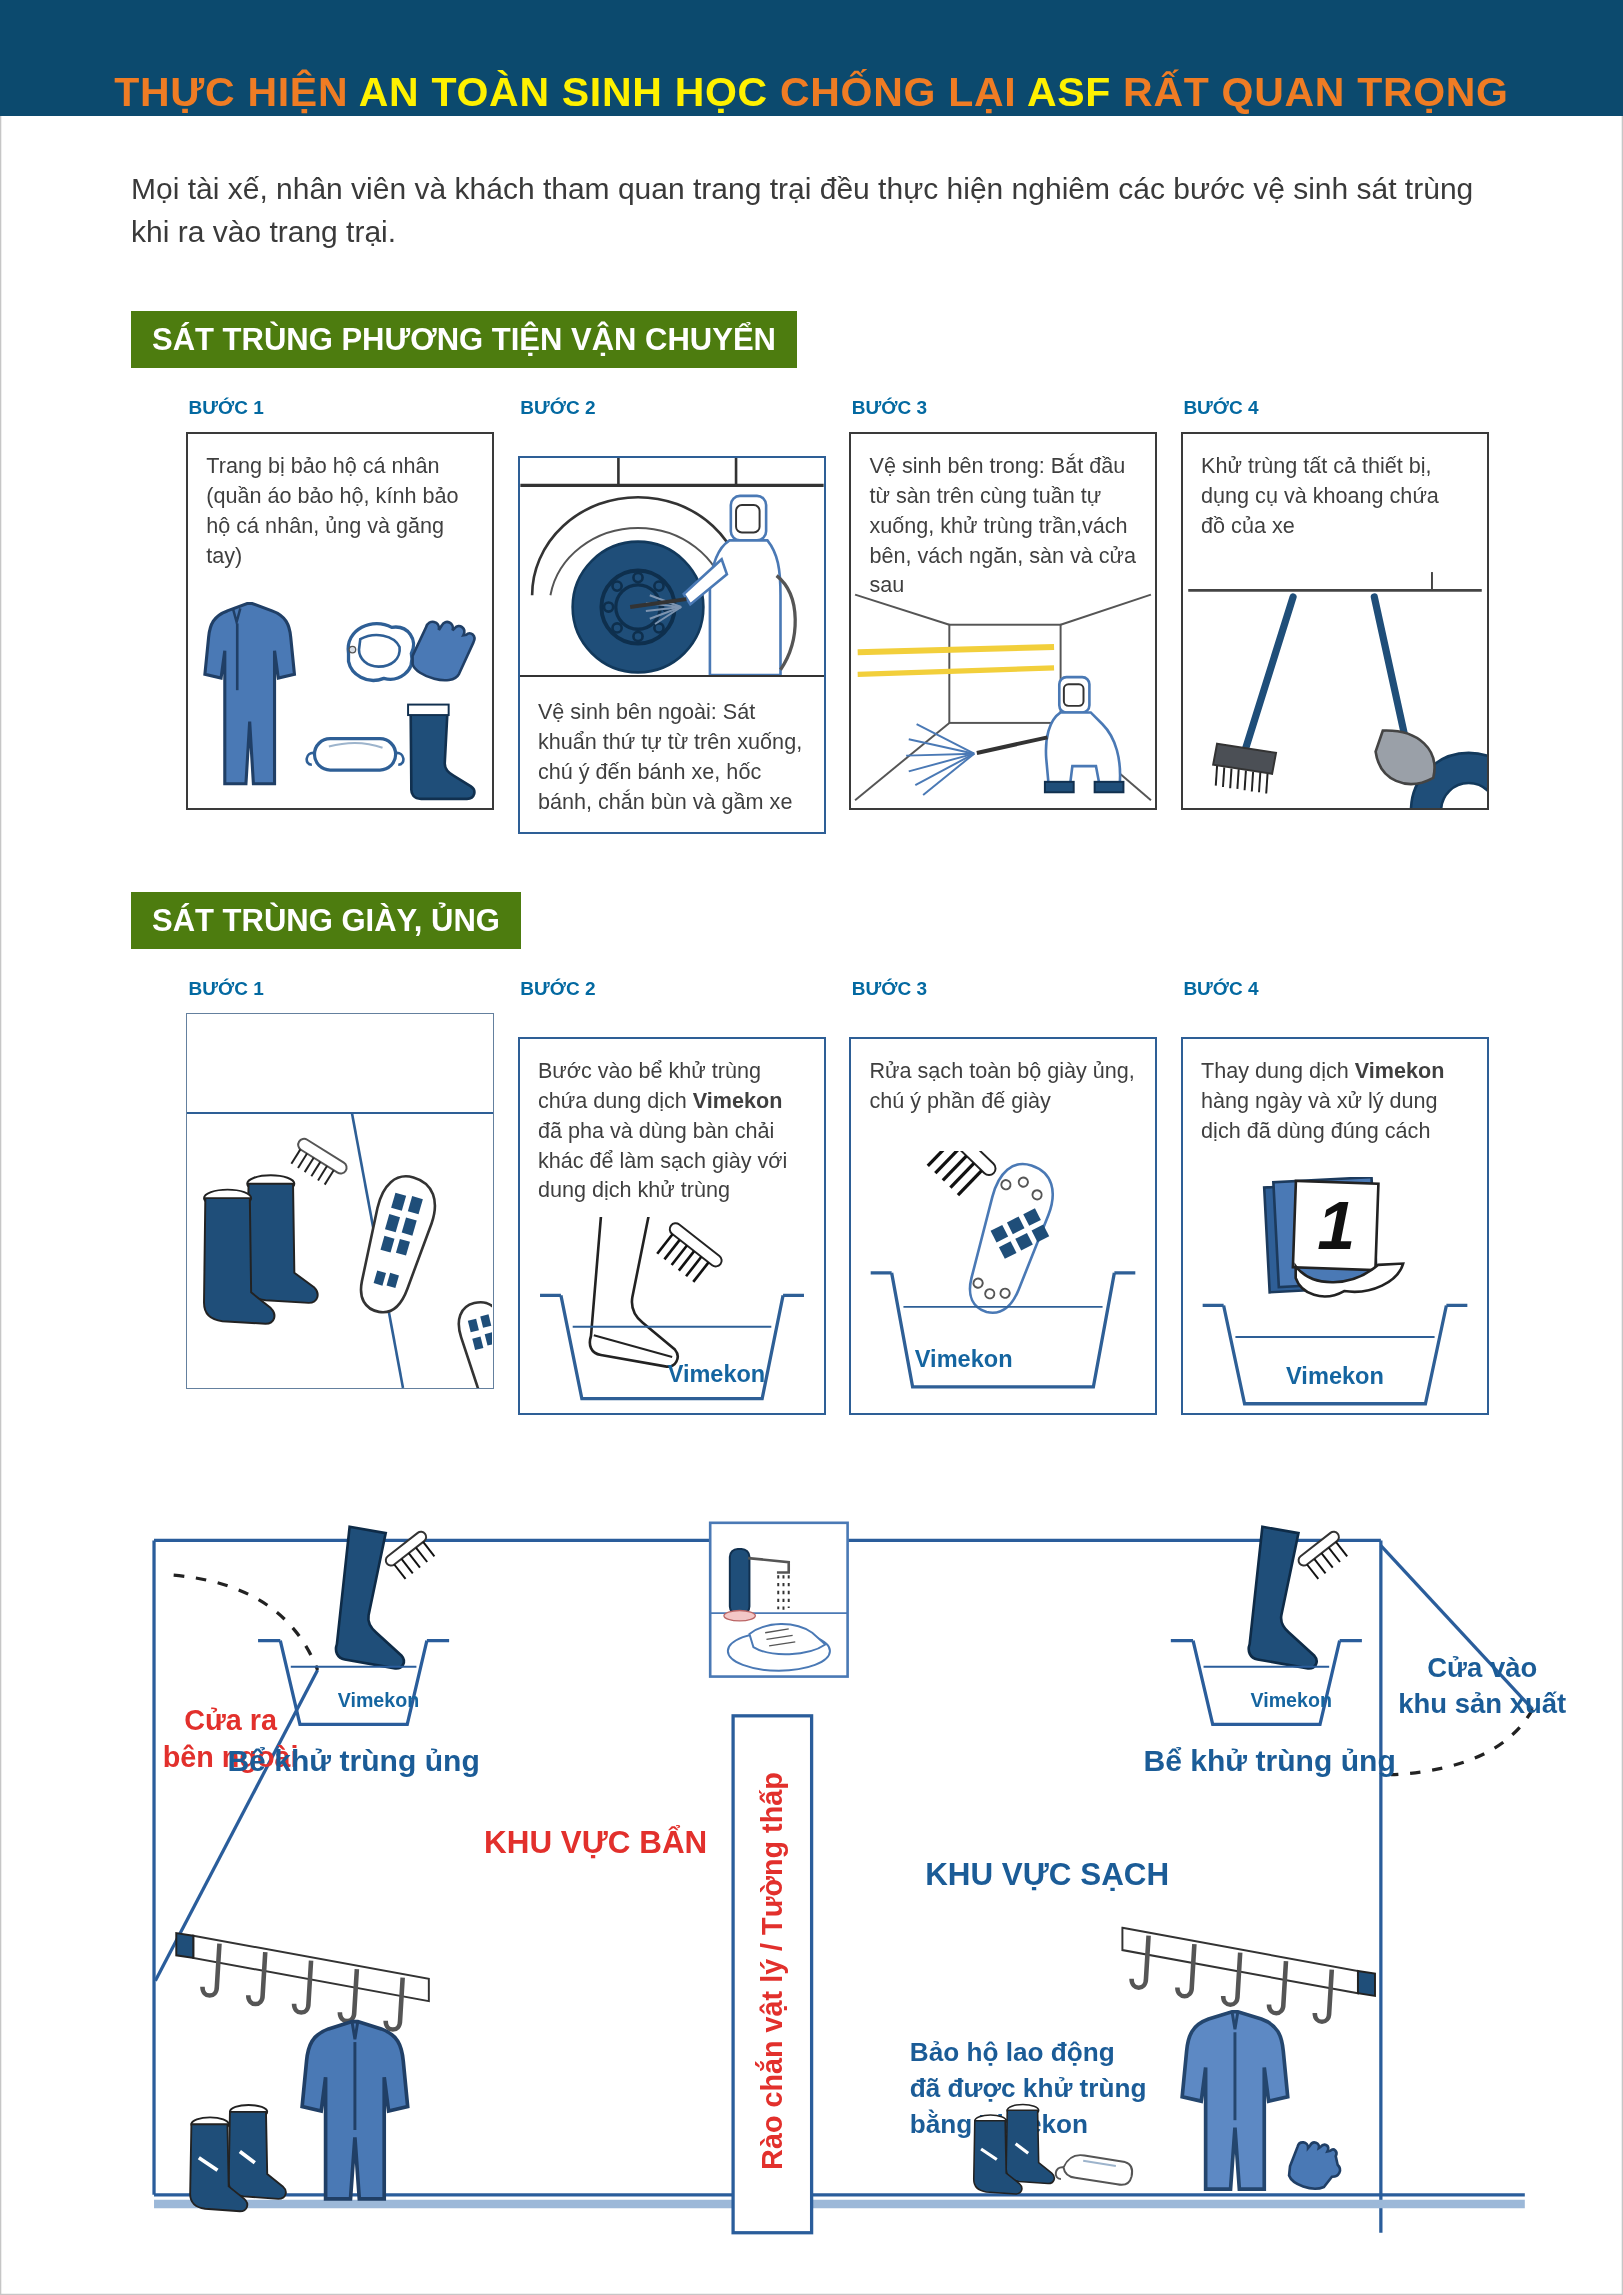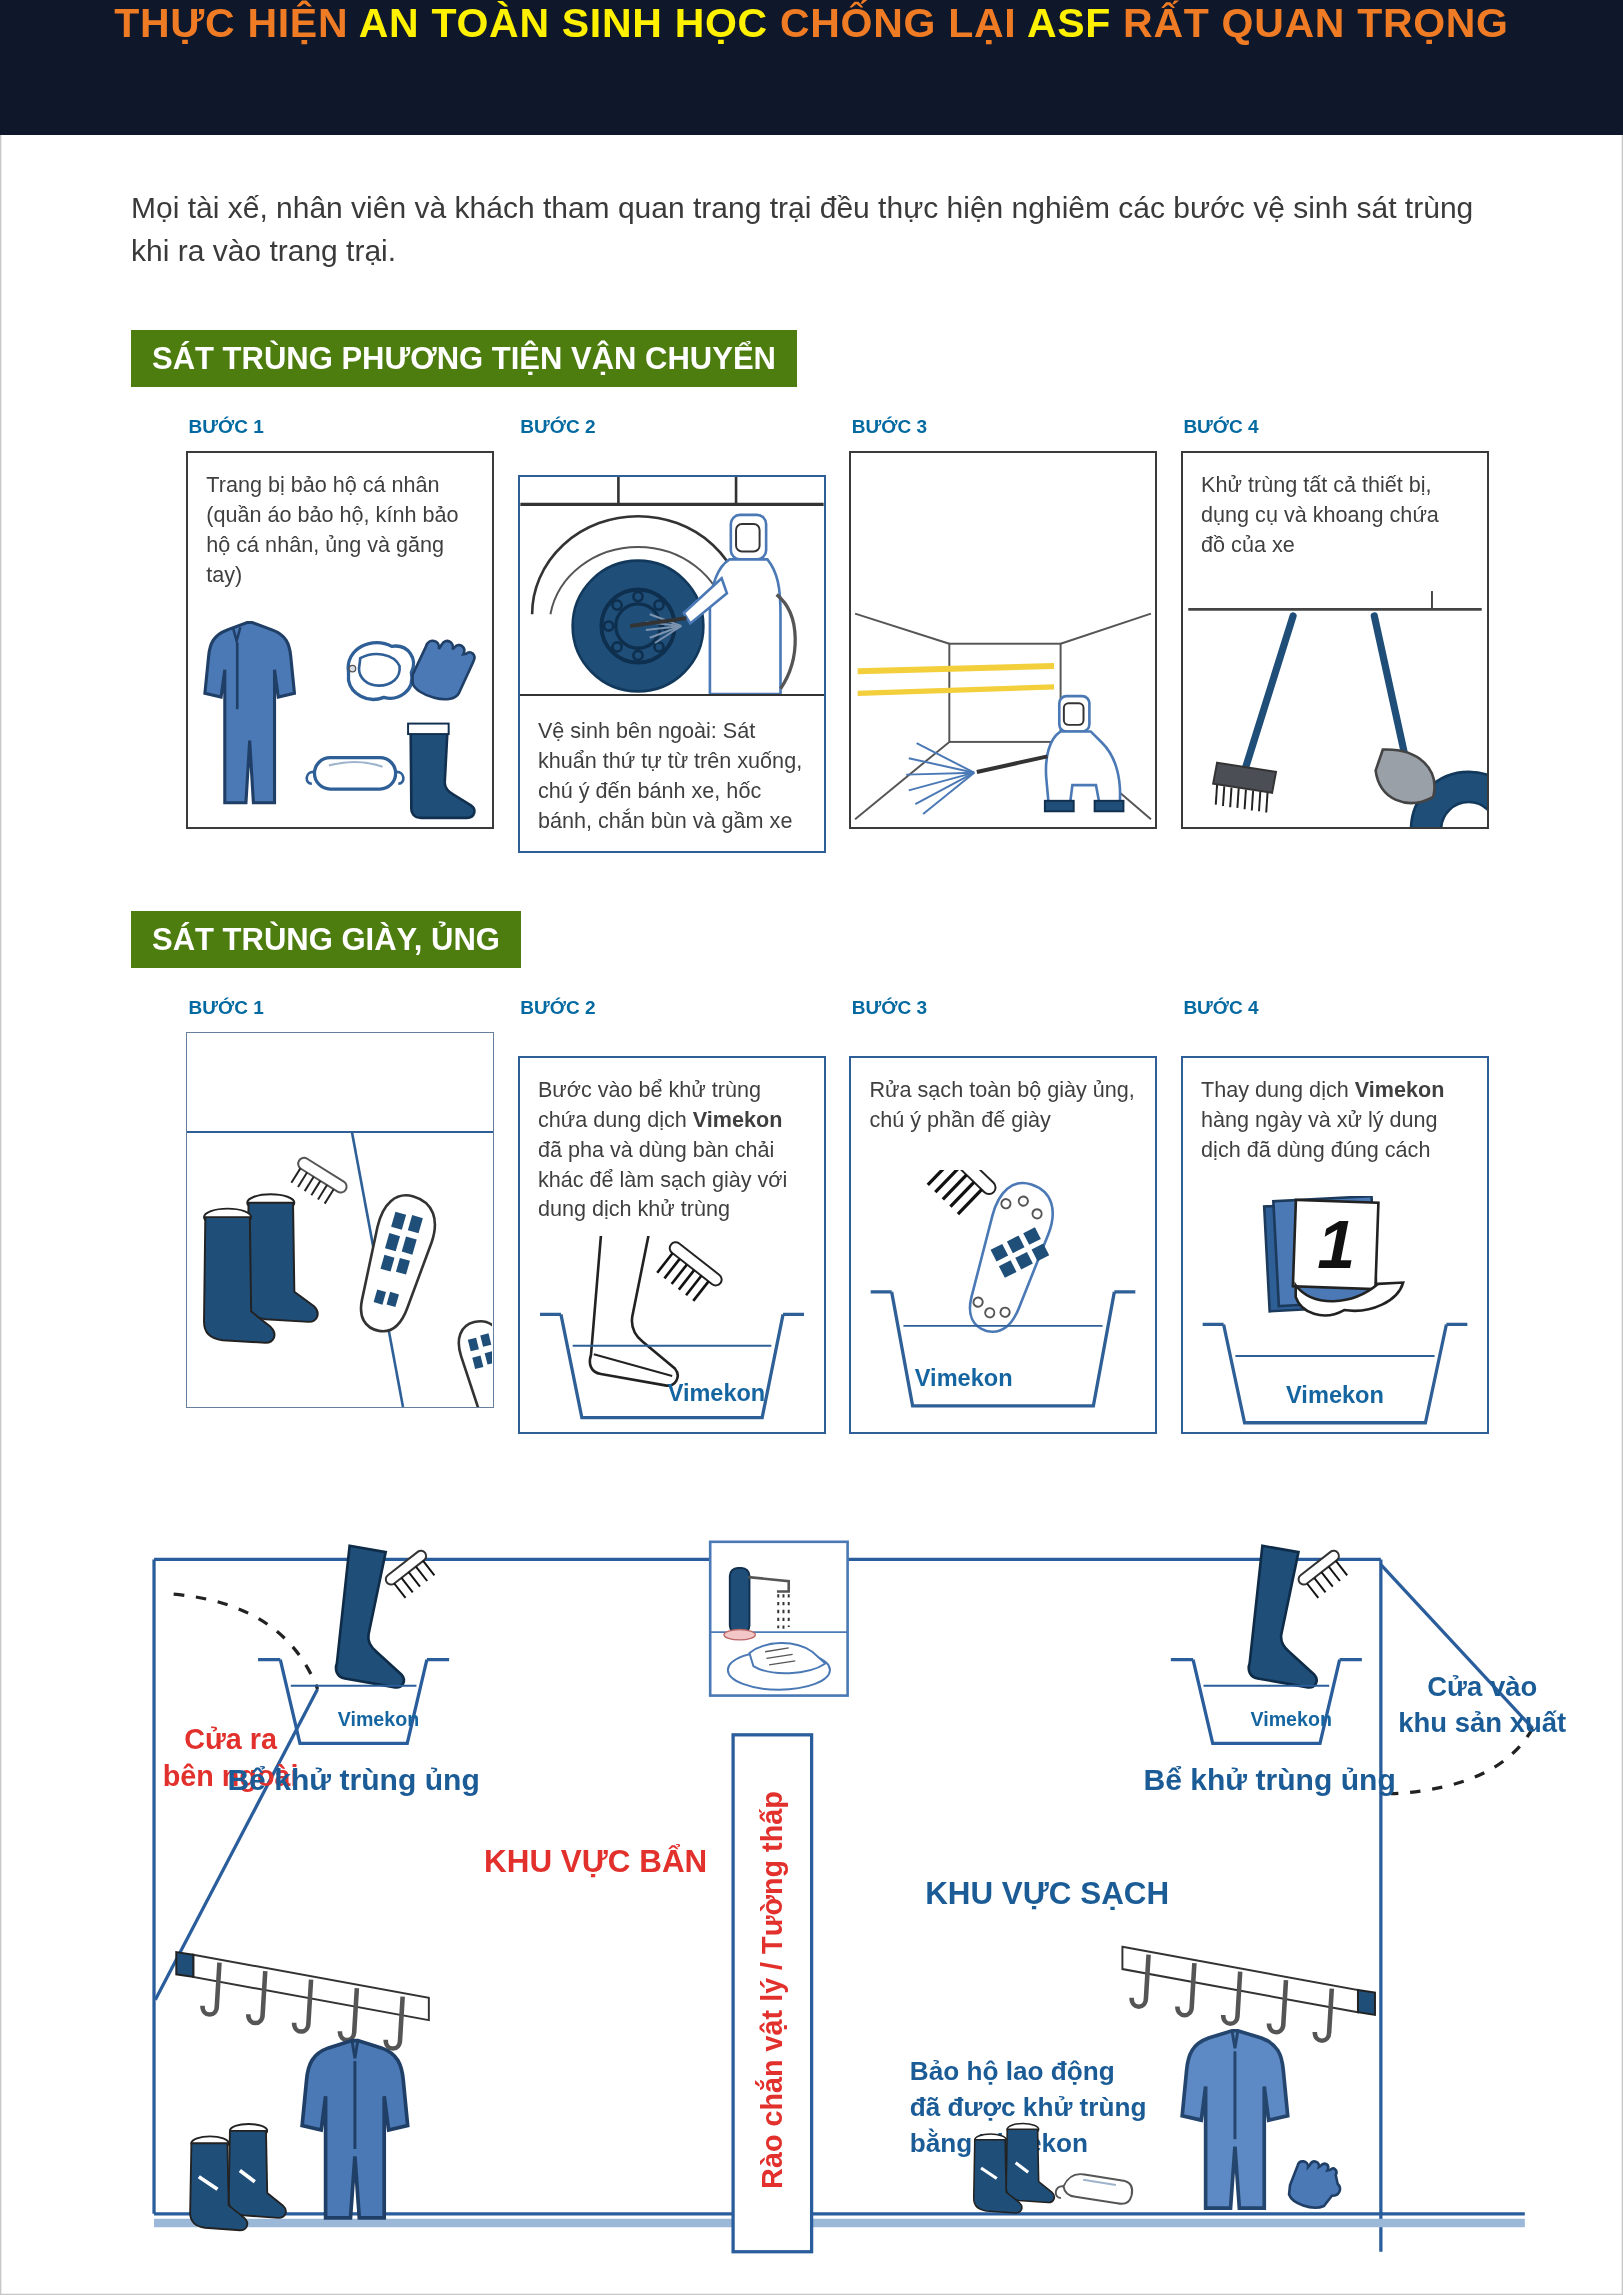--- a/index.html
+++ b/index.html
@@ -1,20 +1,20 @@
 <!DOCTYPE html>
 <html style="font-size:10.5px"><head>
 <meta charset="utf-8">
 <style>
   html,body{margin:0;padding:0;background:#e8e8e8;}
   .page{position:relative;width:1623px;height:2295px;background:#ffffff;
         font-family:"Liberation Sans",sans-serif;overflow:hidden;
         box-shadow:inset 0 0 0 1.3px #c6c6c6;}
   
-  .header{height:135px;background:#0f172a;display:flex;align-items:flex-start;justify-content:center;}
+  .header{height:116px;background:#0c4a6e;display:flex;align-items:flex-end;justify-content:center;}
   .header h1{margin:0;font-size:41px;font-weight:bold;letter-spacing:0.7px;white-space:nowrap;}
   
   .intro{margin:52px 131px 0;max-width:1387px;font-size:30px;line-height:1.42;color:#3a3a3a;}
   
   .section-title{display:inline-block;background:#4d7c0f;color:#ffffff;font-weight:bold;
                  font-size:31px;padding:10.5px 21px;margin:58px 0 0 131px;}
   
   .steps{display:grid;grid-template-columns:repeat(4,308px);column-gap:23.6px;margin:29px 0 0 186px;}
   .step-label{font-size:19px;font-weight:bold;color:#0369a1;margin:0 0 13px 2.6px;}
   .box{position:relative;height:374px;background:#fff;border:2px solid #3a3a3a;overflow:hidden;}
@@ -118,20 +118,21 @@
           </g>
         </svg>
         <div class="divider" style="top:217px;"></div>
         <div class="box-text" style="margin-top:222px;">Vệ sinh bên ngoài: Sát khuẩn thứ tự từ trên xuống, chú ý đến bánh xe, hốc bánh, chắn bùn và gầm xe</div>
       </div>
     </div>
 
     <div>
       <div class="step-label">BƯỚC 3</div>
       <div class="box">
+        <div class="box-text">Vệ sinh bên trong: Bắt đầu từ sàn trên cùng tuần tự xuống, khử trùng trần,vách bên, vách ngăn, sàn và cửa sau</div>
         <svg class="icon-bottom" width="304" height="216" viewBox="0 0 464 330">
           <rect x="150" y="50" width="170" height="150" fill="none" stroke="#555" stroke-width="3"></rect>
           <line x1="6" y1="4" x2="150" y2="50" stroke="#555" stroke-width="3"></line>
           <line x1="458" y1="4" x2="320" y2="50" stroke="#555" stroke-width="3"></line>
           <line x1="6" y1="318" x2="150" y2="200" stroke="#555" stroke-width="3"></line>
           <line x1="458" y1="318" x2="320" y2="200" stroke="#555" stroke-width="3"></line>
           <line x1="10" y1="92" x2="310" y2="84" stroke="#F2CF3B" stroke-width="9"></line>
           <line x1="10" y1="126" x2="310" y2="116" stroke="#F2CF3B" stroke-width="8"></line>
           <g transform="translate(300,130)">
             <rect x="18" y="0" width="46" height="54" rx="11" fill="#ffffff" stroke="#4a79b5" stroke-width="4"></rect>

